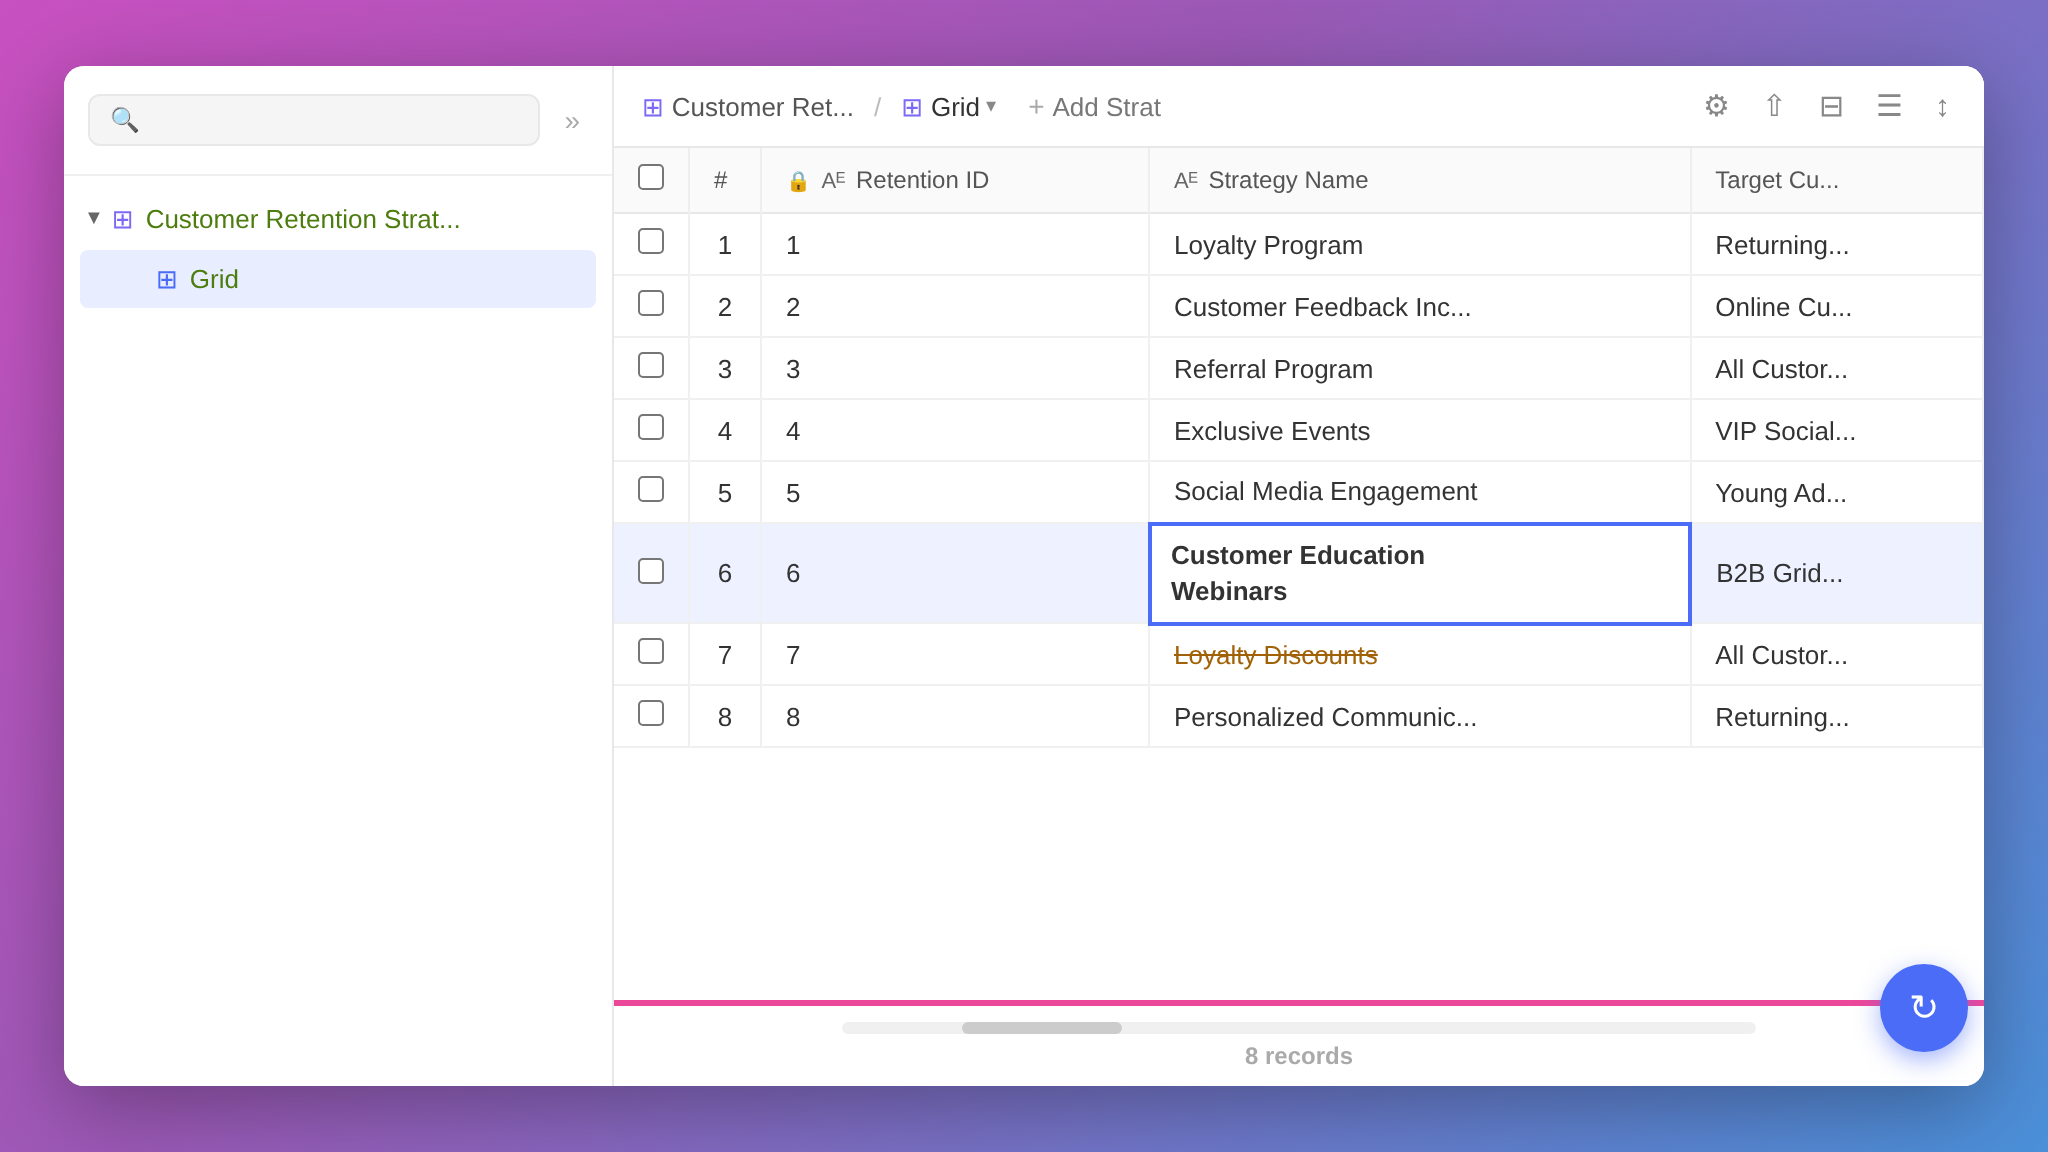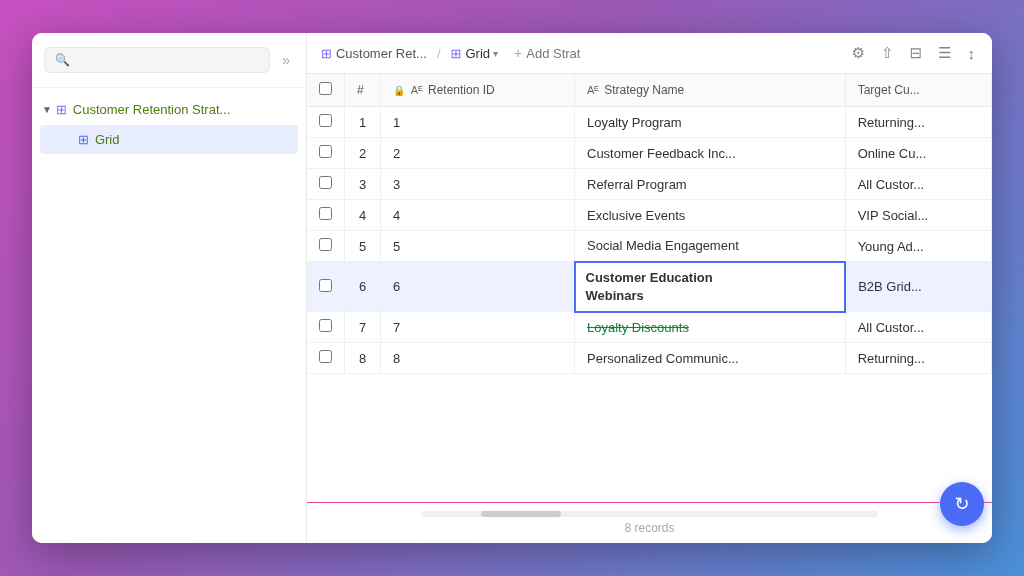--- a/index.html
+++ b/index.html
@@ -248,21 +248,22 @@
       vertical-align: top;
       padding: 6px 10px !important;
       line-height: 1.4;
       font-weight: bold;
     }
     .grid-footer {
       padding: 8px 14px;
       text-align: center;
       color: #aaa;
       font-size: 12px;
-      border-top: 1px solid #ec4899;
+      border-top: 3px solid #ec4899;
+      font-weight: bold;
     }
     .scrollbar-track {
       height: 6px;
       background: #f0f0f0;
       margin: 0 100px;
       border-radius: 3px;
       position: relative;
       margin-bottom: 4px;
     }
     .scrollbar-thumb {
@@ -420,21 +421,21 @@
             <td class="td-check"><input type="checkbox" style=""></td>
             <td class="td-row-num">6</td>
             <td>6</td>
             <td class="cell-highlighted">Customer Education<br>Webinars</td>
             <td>B2B Grid...</td>
           </tr>
           <tr>
             <td class="td-check"><input type="checkbox" style=""></td>
             <td class="td-row-num">7</td>
             <td>7</td>
-            <td style="text-decoration:line-through;color:#15803d;">Loyalty Discounts</td>
+            <td style="text-decoration:line-through;color:#a16207;">Loyalty Discounts</td>
             <td>All Custor...</td>
           </tr>
           <tr>
             <td class="td-check"><input type="checkbox" style=""></td>
             <td class="td-row-num">8</td>
             <td>8</td>
             <td>Personalized Communic...</td>
             <td>Returning...</td>
           </tr>
         </tbody>

